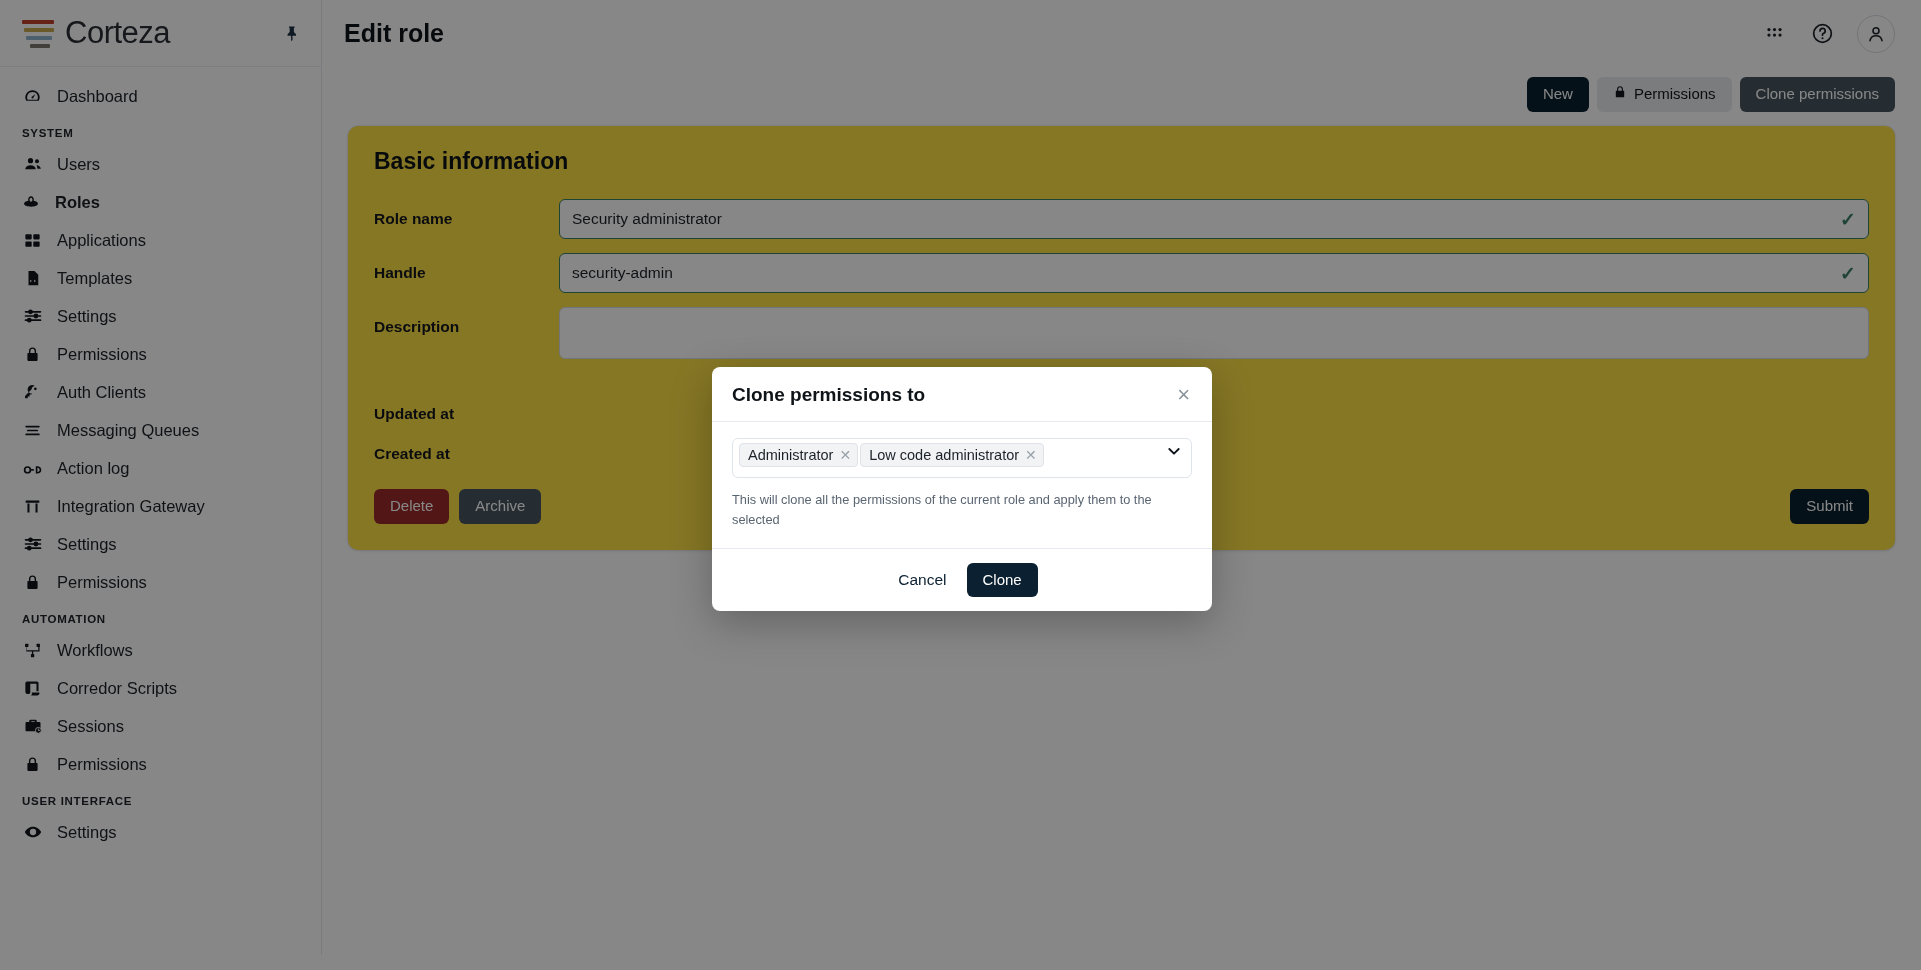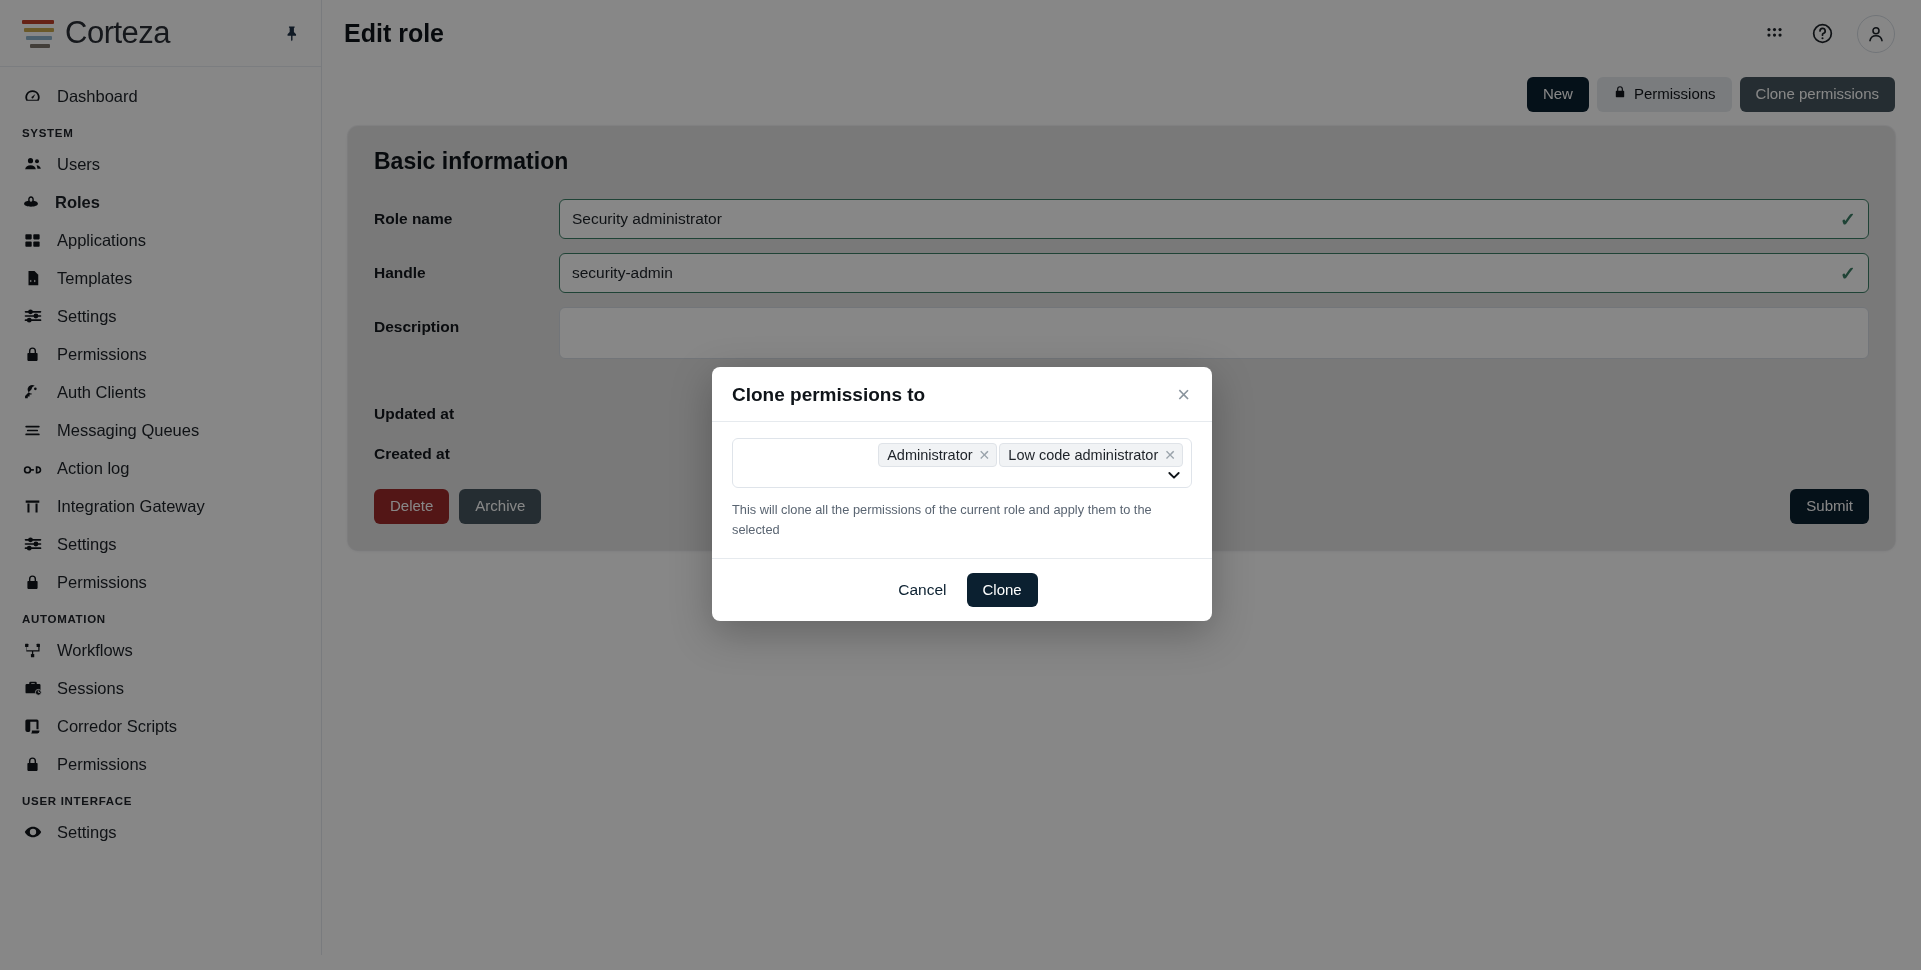--- a/index.html
+++ b/index.html
@@ -81,21 +81,21 @@
   }
   .btn-dark  { background: #0b2030; color: #ffffff; }
   .btn-light { background: #e7ebef; color: #12161b; }
   .btn-slate { background: #46565f; color: #ffffff; }
   .btn-danger{ background: #9e2a2a; color: #ffffff; }
   .btn-archive{ background: #46565f; color: #ffffff; }
 
   
   .card {
     margin: 14px 26px 0 26px;
-    background: #e5e5e5; border-radius: 10px;
+    background: #fde047; border-radius: 10px;
     box-shadow: 0 1px 3px rgba(16,24,40,.10), 0 0 0 1px rgba(16,24,40,.045);
     padding: 22px 26px 26px 26px;
   }
   .card-title { font-size: 23px; font-weight: 700; color: #0f1419; margin-bottom: 24px; }
 
   .form-row { display: flex; align-items: flex-start; margin-bottom: 14px; }
   .form-label {
     width: 185px; flex: none; font-size: 15.5px; font-weight: 700; color: #14181d;
     padding-top: 11px;
   }
@@ -135,21 +135,21 @@
     border-bottom: 1px solid #e6eaee;
   }
   .modal-title { font-size: 19px; font-weight: 700; color:#0f1419; }
   .modal-close {
     margin-left:auto; font-size: 22px; line-height: 1; color:#8a949d;
     background:none; border:none; cursor:pointer; font-family: inherit; padding: 0 2px;
   }
   .modal-body { padding: 16px 20px 18px 20px; border-bottom: 1px solid #e6eaee; }
   .multiselect {
     border: 1px solid #dfe4ea; border-radius: 6px; min-height: 40px;
-    display:flex; align-items:flex-end; gap: 0; padding: 4px 6px; cursor: pointer; flex-direction: column;
+    display:flex; align-items:flex-start; gap: 0; padding: 4px 6px; cursor: pointer;
   }
   .tags { display:flex; align-items:center; gap:0; flex-wrap: wrap; flex:1; }
   .tag {
     display:inline-flex; align-items:center; gap:6px;
     background:#f1f3f5; border:1px solid #dfe3e8; border-radius: 4px;
     padding: 3px 6px 3px 8px; font-size: 14.5px; color:#1d2228; margin-right: 2px;
   }
   .tag-x { color:#9aa3ab; font-size: 14px; cursor:pointer; line-height:1; }
   .ms-caret { width: 22px; flex:none; display:flex; align-items:center; justify-content:center; color:#0f1419; }
   .hint { font-size: 12.8px; color:#5a6572; line-height: 1.55; margin-top: 12px; }
@@ -312,36 +312,36 @@
               <rect x="17.2" y="3.4" width="4.2" height="4.2" rx=".7"></rect>
               <rect x="10" y="16.4" width="4.2" height="4.2" rx=".7"></rect>
               <path d="M4.7 7.6v4.2h14.6V7.6h1.6v5.8H4.2V7.6z"></path>
               <path d="M11.3 12.6h1.6v4.2h-1.6z"></path>
             </svg>
           </span>
           <span>Workflows</span>
         </div>
         <div class="nav-item">
           <span class="nav-ico">
+            <svg width="19" height="19" viewBox="0 0 24 24" fill="currentColor">
+              <path d="M6.6 3.2h11a2 2 0 0 1 2 2v10.4h-2.6V5.9H9.2v11.3c0 1-.8 1.8-1.8 1.8H5.6a2.6 2.6 0 0 1-2.6-2.6V5.2a2 2 0 0 1 2-2z"></path>
+              <path d="M11.2 17.2h9.6v.9a2.6 2.6 0 0 1-2.6 2.6h-8c.6-.5 1-1.3 1-2.2z"></path>
+            </svg>
+          </span>
+          <span>Corredor Scripts</span>
+        </div>
+        <div class="nav-item">
+          <span class="nav-ico">
             <svg width="20" height="20" viewBox="0 0 24 24" fill="currentColor">
               <path d="M9 4.4h6a1.5 1.5 0 0 1 1.5 1.5v1.3h3.1a1.4 1.4 0 0 1 1.4 1.4v8.4a1.4 1.4 0 0 1-1.4 1.4H4.4A1.4 1.4 0 0 1 3 17V8.6a1.4 1.4 0 0 1 1.4-1.4h3.1V5.9A1.5 1.5 0 0 1 9 4.4zm.9 2.8h4.2V6.2H9.9z"></path>
               <circle cx="18.4" cy="17.2" r="3.5" fill="currentColor" stroke="#fff" stroke-width="1.1"></circle>
               <path d="M18.4 15.4v1.9h1.5" stroke="#fff" stroke-width="1.1" fill="none" stroke-linecap="round"></path>
             </svg>
           </span>
           <span>Sessions</span>
-        </div>
-        <div class="nav-item">
-          <span class="nav-ico">
-            <svg width="19" height="19" viewBox="0 0 24 24" fill="currentColor">
-              <path d="M6.6 3.2h11a2 2 0 0 1 2 2v10.4h-2.6V5.9H9.2v11.3c0 1-.8 1.8-1.8 1.8H5.6a2.6 2.6 0 0 1-2.6-2.6V5.2a2 2 0 0 1 2-2z"></path>
-              <path d="M11.2 17.2h9.6v.9a2.6 2.6 0 0 1-2.6 2.6h-8c.6-.5 1-1.3 1-2.2z"></path>
-            </svg>
-          </span>
-          <span>Corredor Scripts</span>
         </div>
         <div class="nav-item">
           <span class="nav-ico">
             <svg width="17" height="17" viewBox="0 0 24 24" fill="currentColor">
               <path d="M7 10V7a5 5 0 0 1 10 0v3h1.2c.6 0 1 .5 1 1.1v8.8c0 .6-.4 1.1-1 1.1H5.8c-.6 0-1-.5-1-1.1v-8.8c0-.6.4-1.1 1-1.1H7zm2 0h6V7a3 3 0 1 0-6 0v3z"></path>
             </svg>
           </span>
           <span>Permissions</span>
         </div>
         <div class="nav-section">USER INTERFACE</div>

